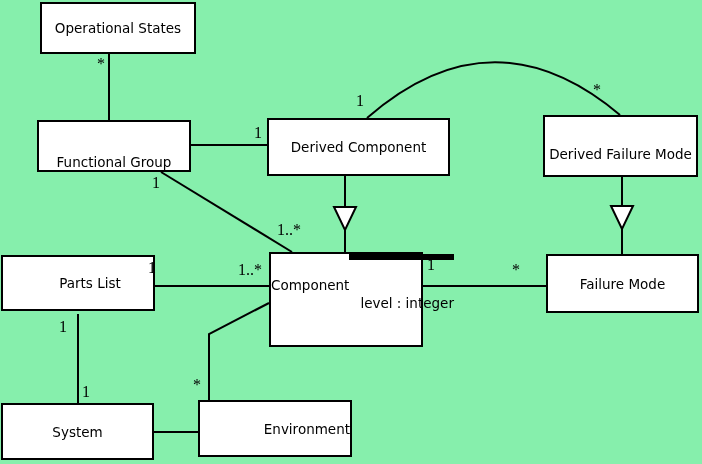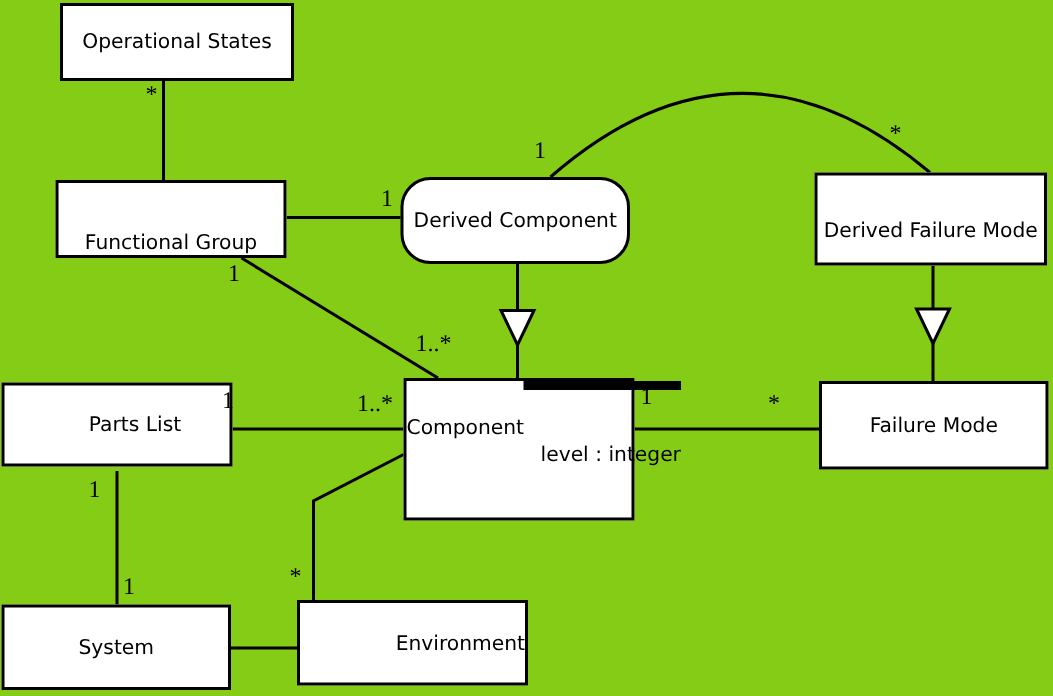--- a/index.html
+++ b/index.html
@@ -1,20 +1,20 @@
 <!DOCTYPE html>
 <html><head>
 <meta charset="utf-8">
 <style>
   html, body { margin: 0; padding: 0; background: #ffffff; }
   .canvas {
     position: relative;
     width: 702px;
     height: 464px;
-    background: #84cc16;
+    background: #86efac;
     font-family: "DejaVu Sans", sans-serif;
     color: #000000;
     overflow: hidden;
   }
   svg.connector-layer {
     position: absolute;
     left: 0; top: 0;
   }
   .uml-class {
     position: absolute;
@@ -84,21 +84,21 @@
   </svg>
 
   <div class="uml-class" style="left:40px; top:2px; width:156px; height:52px;">
     <span>Operational States</span>
   </div>
 
   <div class="uml-class" style="left:37px; top:120px; width:154px; height:52px;align-items:flex-end;">
     <span>Functional Group</span>
   </div>
 
-  <div class="uml-class" style="left:267px; top:118px; width:153px; height:58px;border-radius:20px;">
+  <div class="uml-class" style="left:267px; top:118px; width:183px; height:58px;">
     <span>Derived Component</span>
   </div>
 
   <div class="uml-class" style="left:543px; top:115px; width:155px; height:62px; padding-top:15px;">
     <span>Derived Failure Mode</span>
   </div>
 
   <div class="uml-class" style="left:1px; top:255px; width:154px; height:56px;padding-left:24px;">
     <span>Parts List</span>
   </div>

